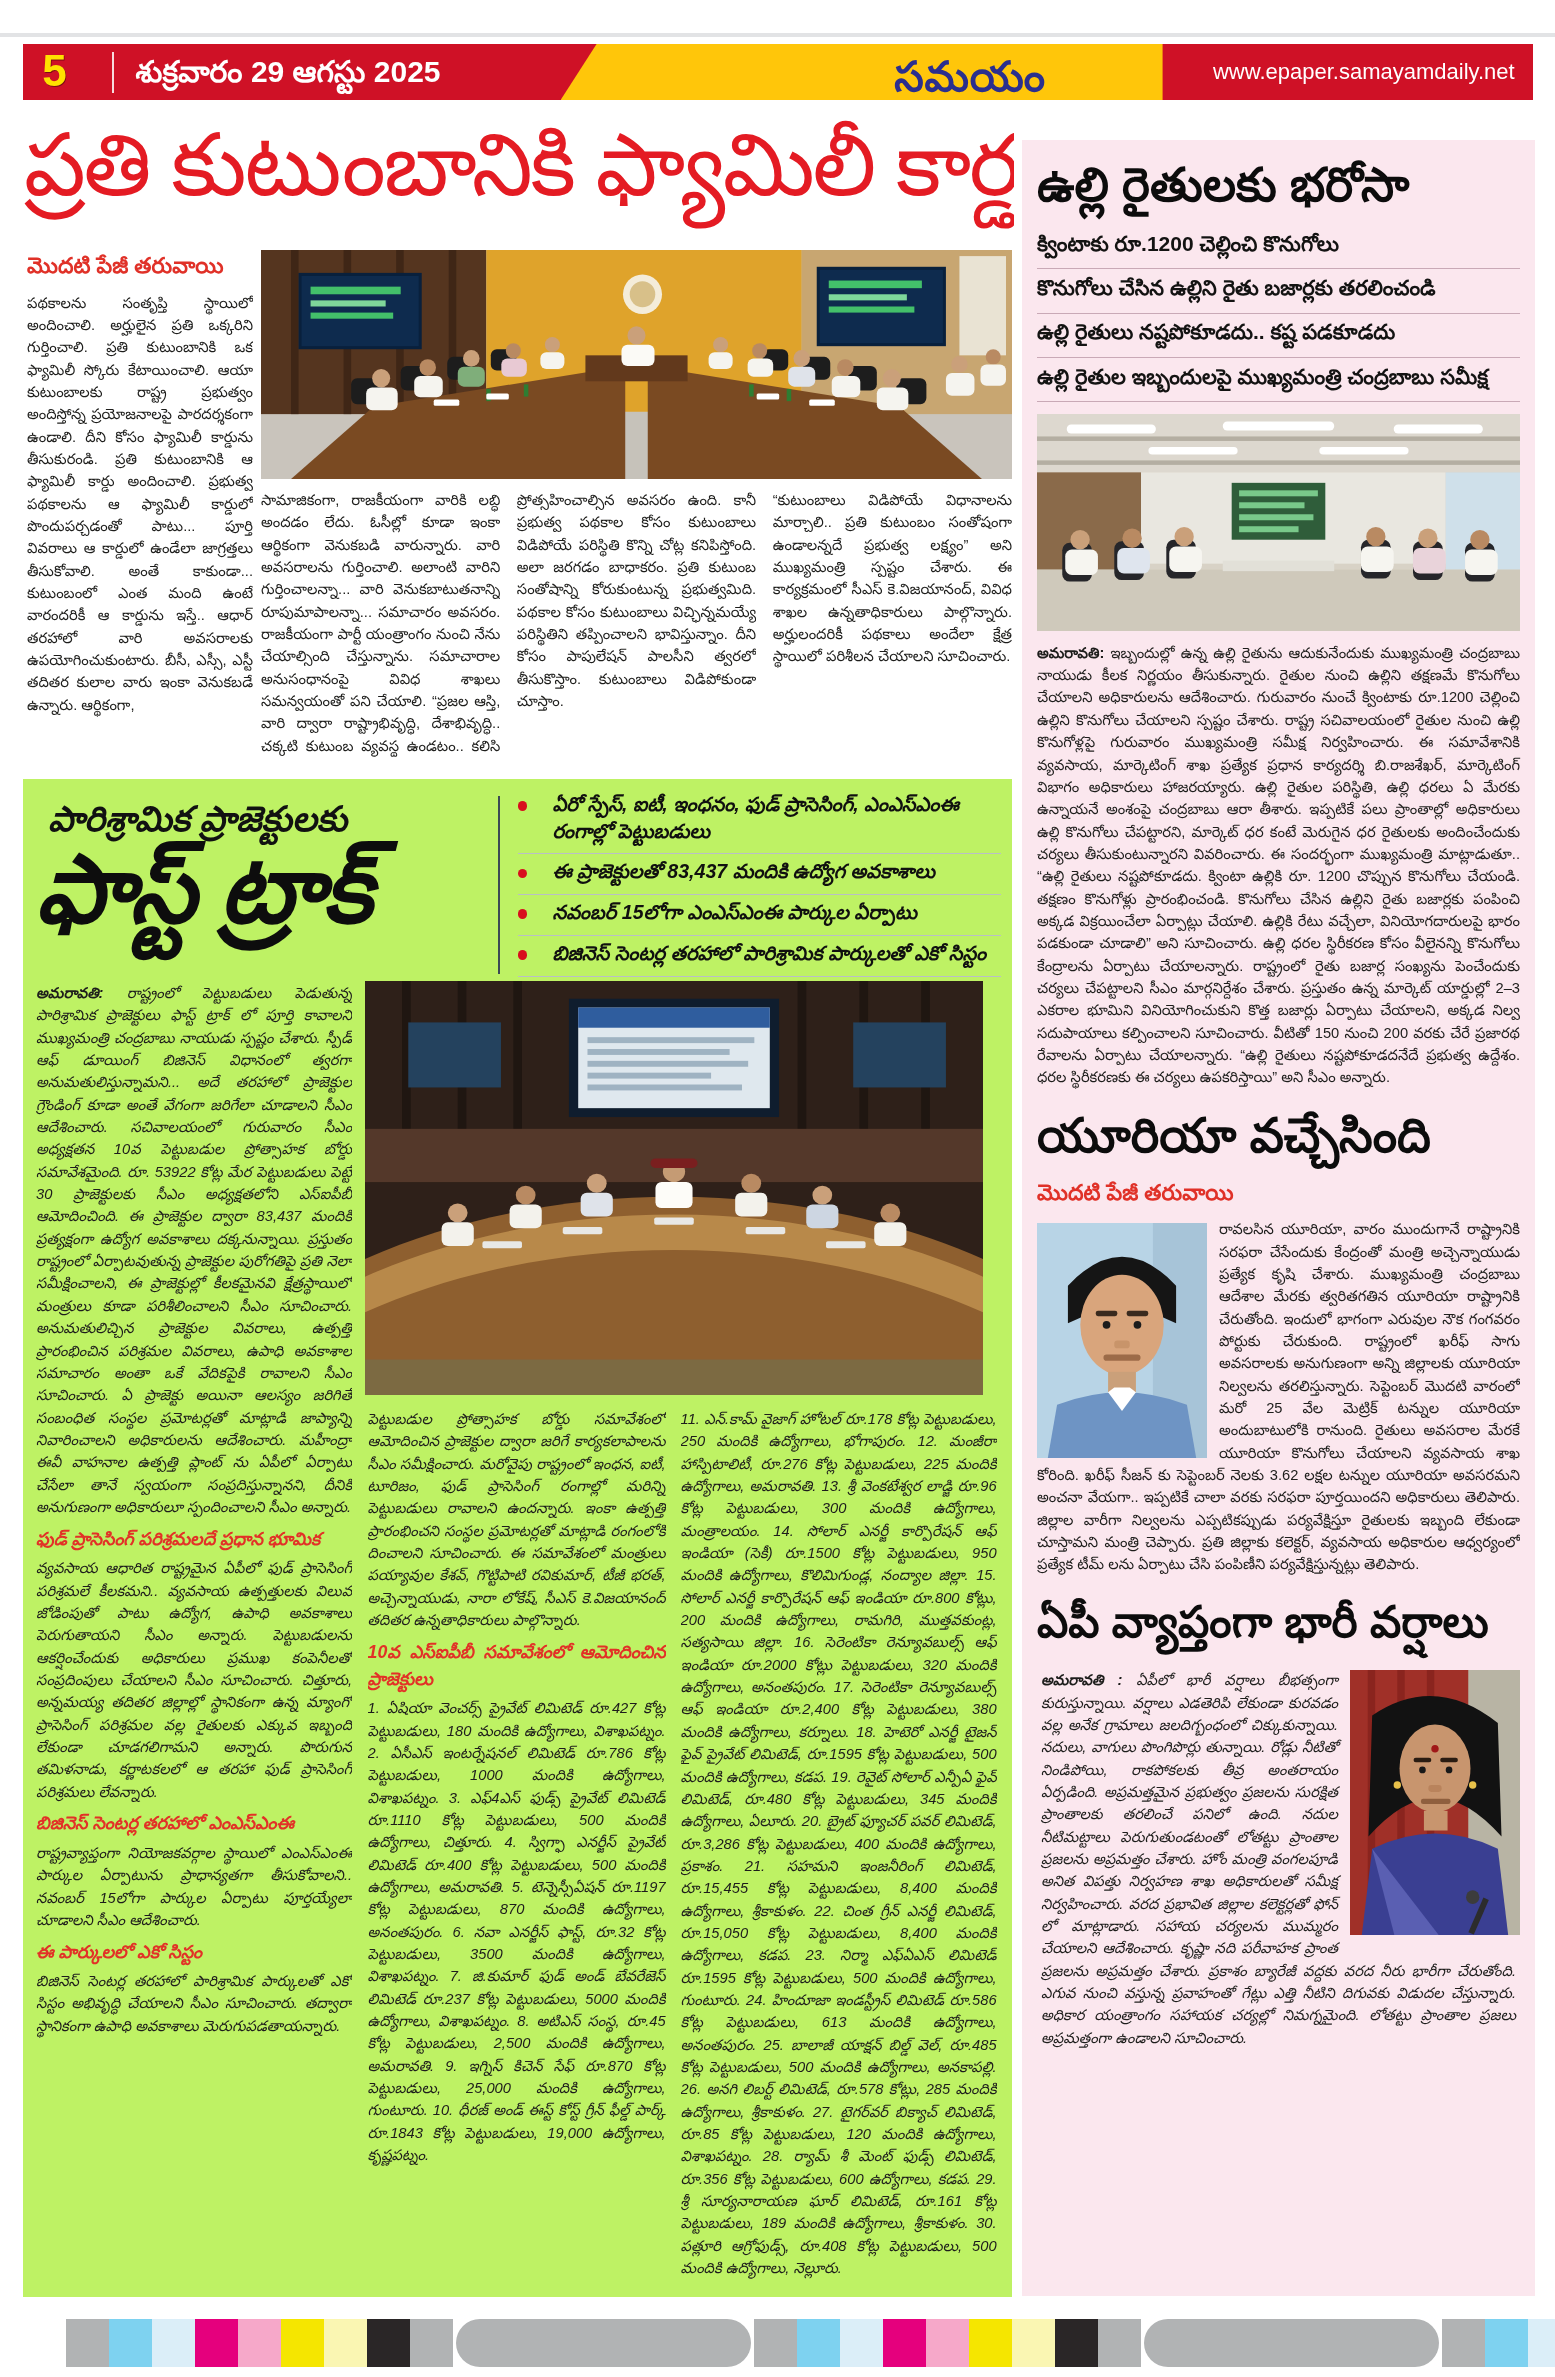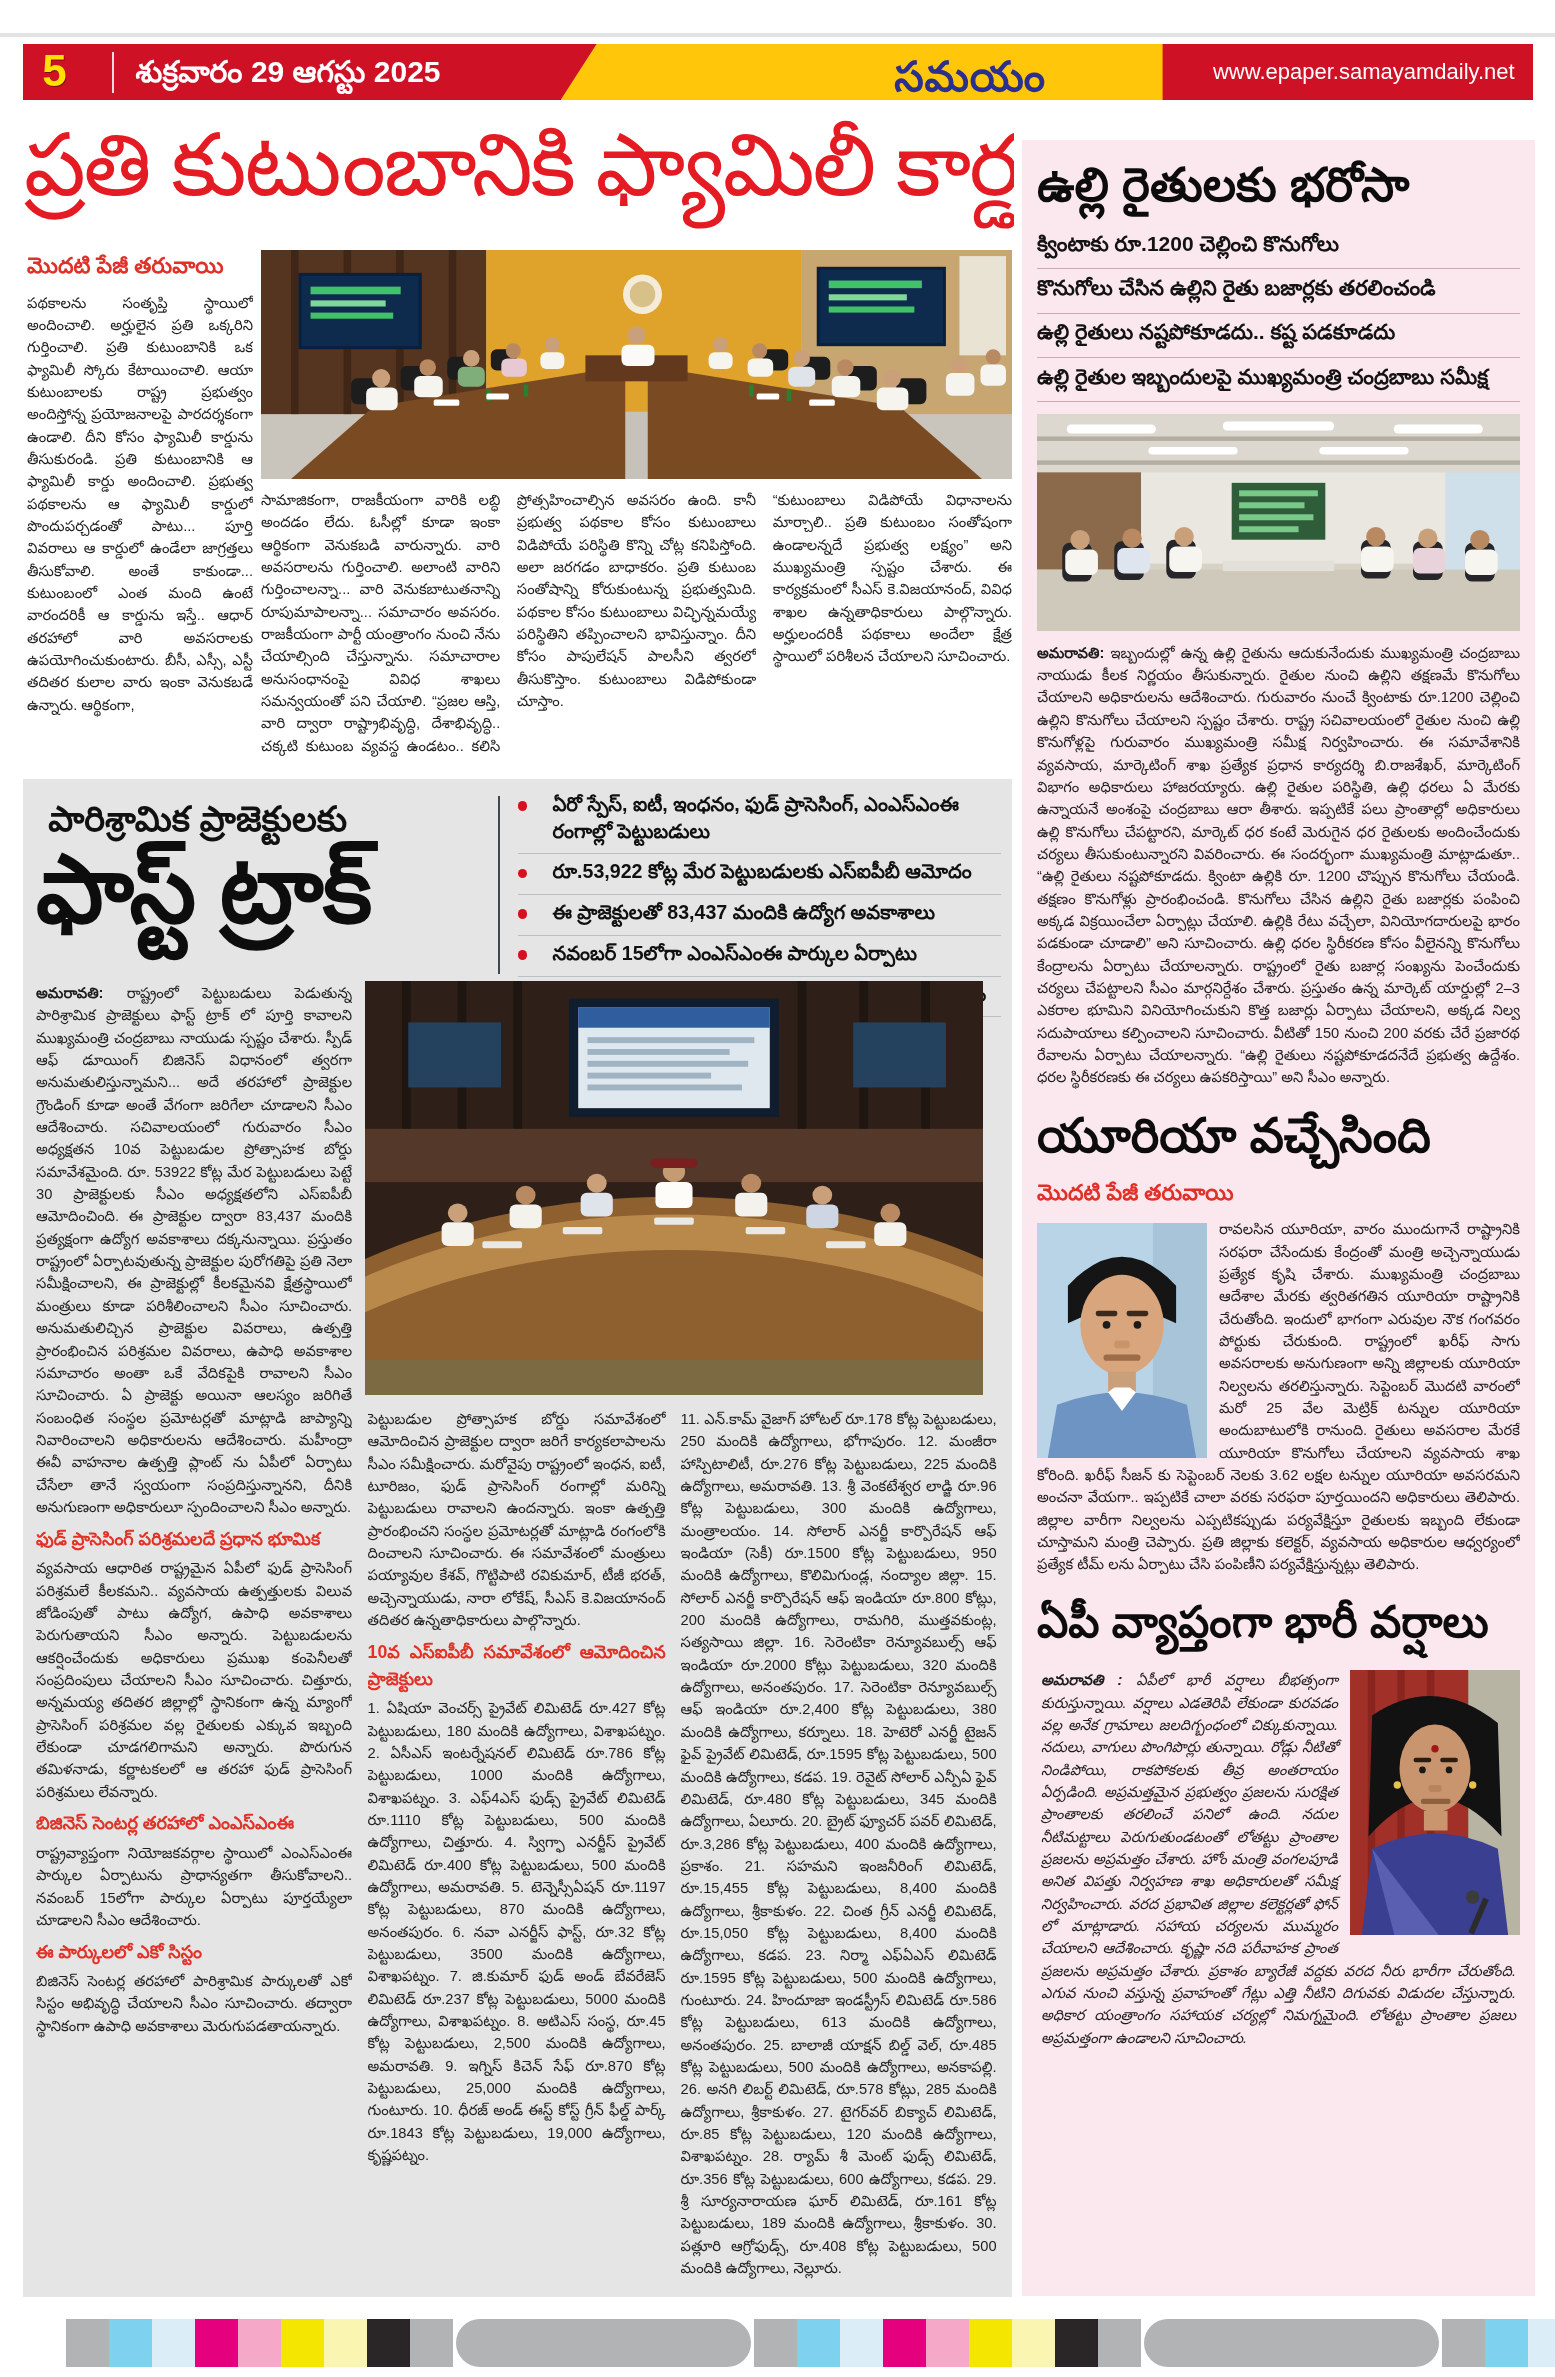--- a/index.html
+++ b/index.html
@@ -20,21 +20,21 @@
   
   .fc-headline{position:absolute;left:24px;top:111px;width:990px;height:129px;font-size:87px;line-height:1.25;
                font-weight:400;color:#e41b23;letter-spacing:-2.3px;white-space:nowrap;overflow:hidden;}
   .kicker{color:#e03128;font-weight:800;font-size:22px;margin:0 0 7.5px 0;}
   .bodytxt{font-size:14.7px;line-height:1.52;text-align:justify;}
   .fc-col1{position:absolute;left:27px;top:253px;width:226px;height:503px;overflow:hidden;}
   .fc-photo{position:absolute;left:261px;top:250px;width:751px;height:229px;overflow:hidden;}
   .fc-cols{position:absolute;left:261px;top:489px;width:751px;height:268px;display:flex;gap:16.6px;}
   .fc-cols .col{flex:1;overflow:hidden;}
   
-  .ft-panel{position:absolute;left:22.6px;top:779px;width:989px;height:1518px;background:#e5e5e5;overflow:hidden;}
+  .ft-panel{position:absolute;left:22.6px;top:779px;width:989px;height:1518px;background:#bef264;overflow:hidden;font-style:italic;}
   .ft-overline{position:absolute;left:25.6px;top:19.6px;font-size:35px;font-weight:700;color:#111;}
   .ft-headline{position:absolute;left:13.5px;top:56px;font-size:95px;font-weight:800;color:#0d0d0d;letter-spacing:-1.5px;}
   .ft-vrule{position:absolute;left:475px;top:16.6px;width:2.3px;height:178px;background:#3c4a55;}
   .ft-bullets{position:absolute;left:495px;top:7.5px;width:483px;}
   .ft-bullet{display:flex;gap:25px;align-items:flex-start;font-size:19.6px;font-weight:700;color:#10100f;
              padding:6px 0 6.8px 0;border-bottom:1.1px solid #b9bfc6;}
   .ft-bullet:last-child{border-bottom:none;}
   .ft-dot{flex:0 0 9.8px;width:9.8px;height:9.8px;border-radius:50%;background:#d80f1e;margin-top:8.3px;}
   .ft-colA{position:absolute;left:13.5px;top:203px;width:316px;height:1306px;overflow:hidden;}
   .ft-photo{position:absolute;left:342px;top:202px;width:618px;height:414px;overflow:hidden;}
@@ -171,24 +171,20 @@
     <div class="ft-overline">పారిశ్రామిక ప్రాజెక్టులకు</div>
     <div class="ft-headline">ఫాస్ట్ ట్రాక్</div>
     <div class="ft-vrule"></div>
     <div class="ft-bullets">
         <div class="ft-bullet">
           <span class="ft-dot"></span>
           <span>ఏరో స్పేస్, ఐటీ, ఇంధనం, ఫుడ్ ప్రాసెసింగ్, ఎంఎస్ఎంఈ రంగాల్లో పెట్టుబడులు</span>
         </div>
         <div class="ft-bullet">
           <span class="ft-dot"></span>
-          <span>రూ.53,922 కోట్ల మేర పెట్టుబడులకు ఎస్ఐపీబీ ఆమోదం</span>
-        </div>
-        <div class="ft-bullet">
-          <span class="ft-dot"></span>
           <span>ఈ ప్రాజెక్టులతో 83,437 మందికి ఉద్యోగ అవకాశాలు</span>
         </div>
         <div class="ft-bullet">
           <span class="ft-dot"></span>
           <span>నవంబర్ 15లోగా ఎంఎస్ఎంఈ పార్కుల ఏర్పాటు</span>
         </div>
         <div class="ft-bullet">
           <span class="ft-dot"></span>
           <span>బిజినెస్ సెంటర్ల తరహాలో పారిశ్రామిక పార్కులతో ఎకో సిస్టం</span>
         </div>

